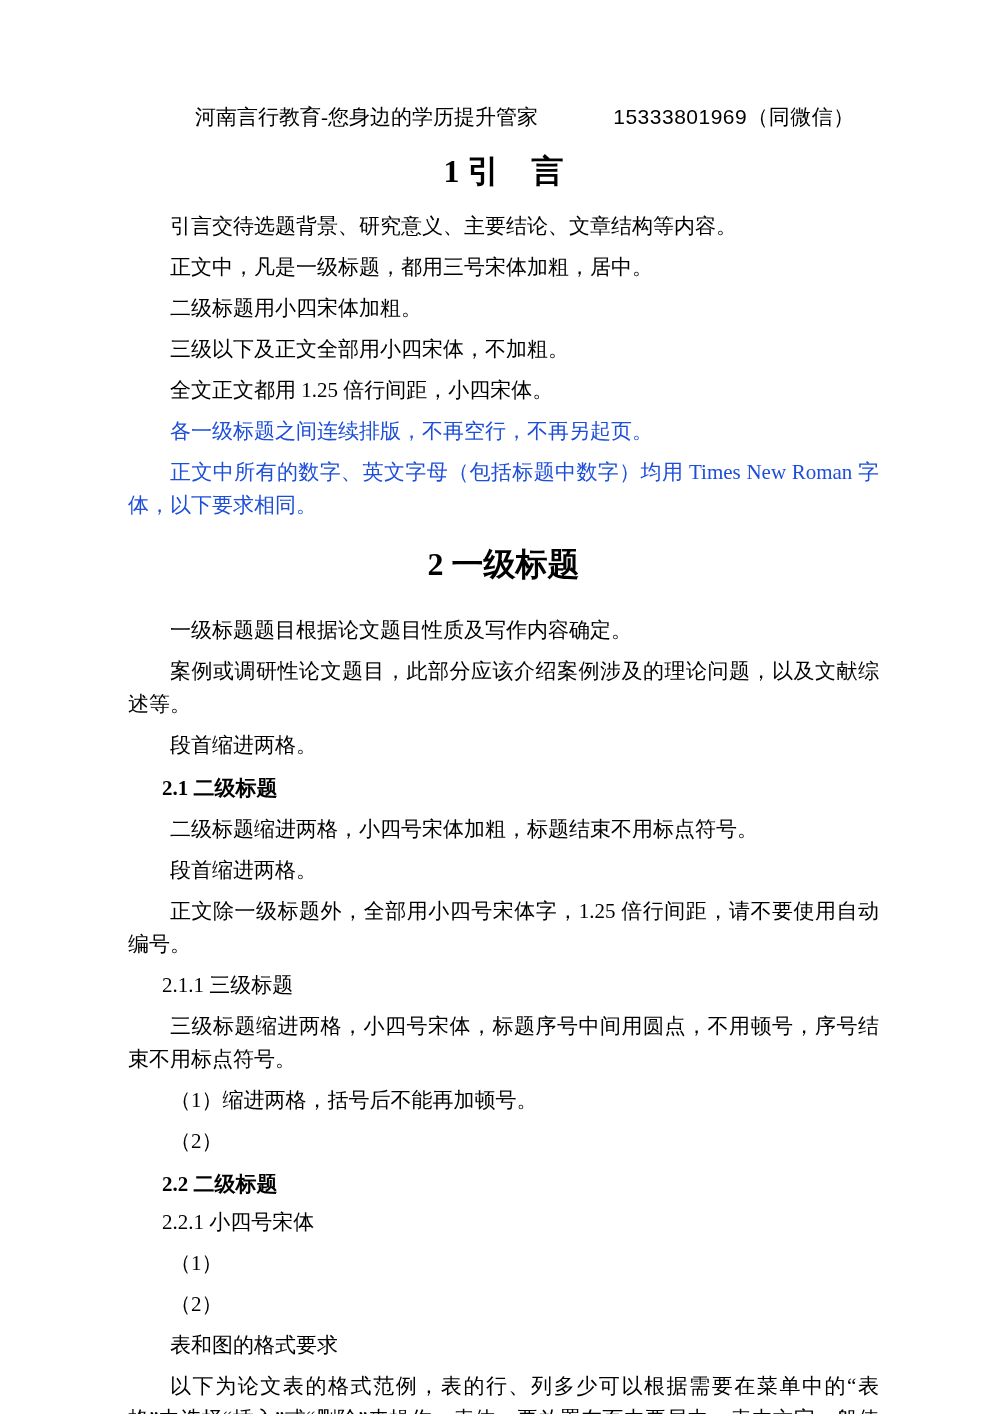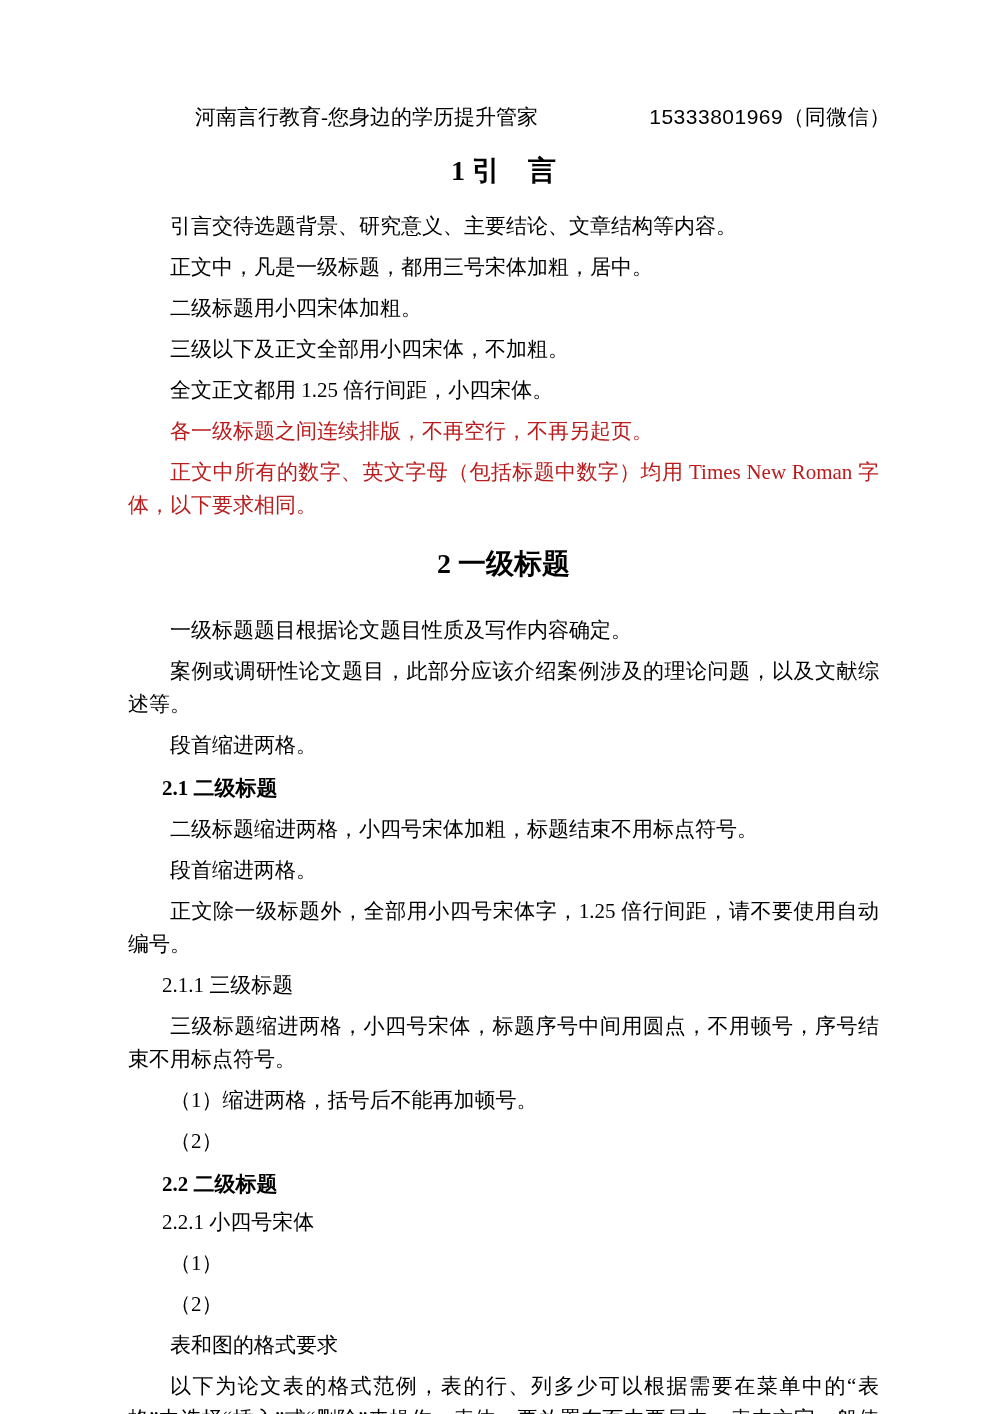--- a/index.html
+++ b/index.html
@@ -14,51 +14,51 @@
     overflow: hidden;
   }
   .doc-header {
     padding-top: 100px;
     font-size: 21px;
     line-height: 33px;
     white-space: nowrap;
   }
   .doc-header .brand { margin-left: 195px; }
   .doc-header .phone {
-    margin-left: 106px;
+    margin-left: 70px;
     font-family: "Liberation Sans", "DejaVu Sans", sans-serif;
     letter-spacing: 0.5px;
   }
   .content {
     margin: 0 113px 0 120px; 
     font-size: 21px;
     line-height: 33px;
     text-align: justify;
   }
   .title {
     text-align: center;
     font-weight: bold;
-    font-size: 28px;
+    font-size: 32px;
     line-height: 40px;
     text-indent: 0;
   }
   .title-1 { margin: 17px 0 19px 0; }
   .title-2 { margin: 22px 0 30px 0; }
   .content p { margin: 8px; text-indent: 2em; }
   .h2level {
     font-weight: bold;
     margin: 10px 0 5px 0;
     text-indent: 2em;
   }
   .h3level {
     font-weight: normal;
     margin: 4px 0 6px 0;
     text-indent: 2em;
   }
-  .blue { color: #b91c1c; }
+  .blue { color: #1d4ed8; }
   .page-footer {
     margin-top: 4px;
     text-align: center;
     font-size: 21px;
     line-height: 33px;
     font-family: "Liberation Sans", "DejaVu Sans", sans-serif;
   }
 </style>
 </head>
 <body>

